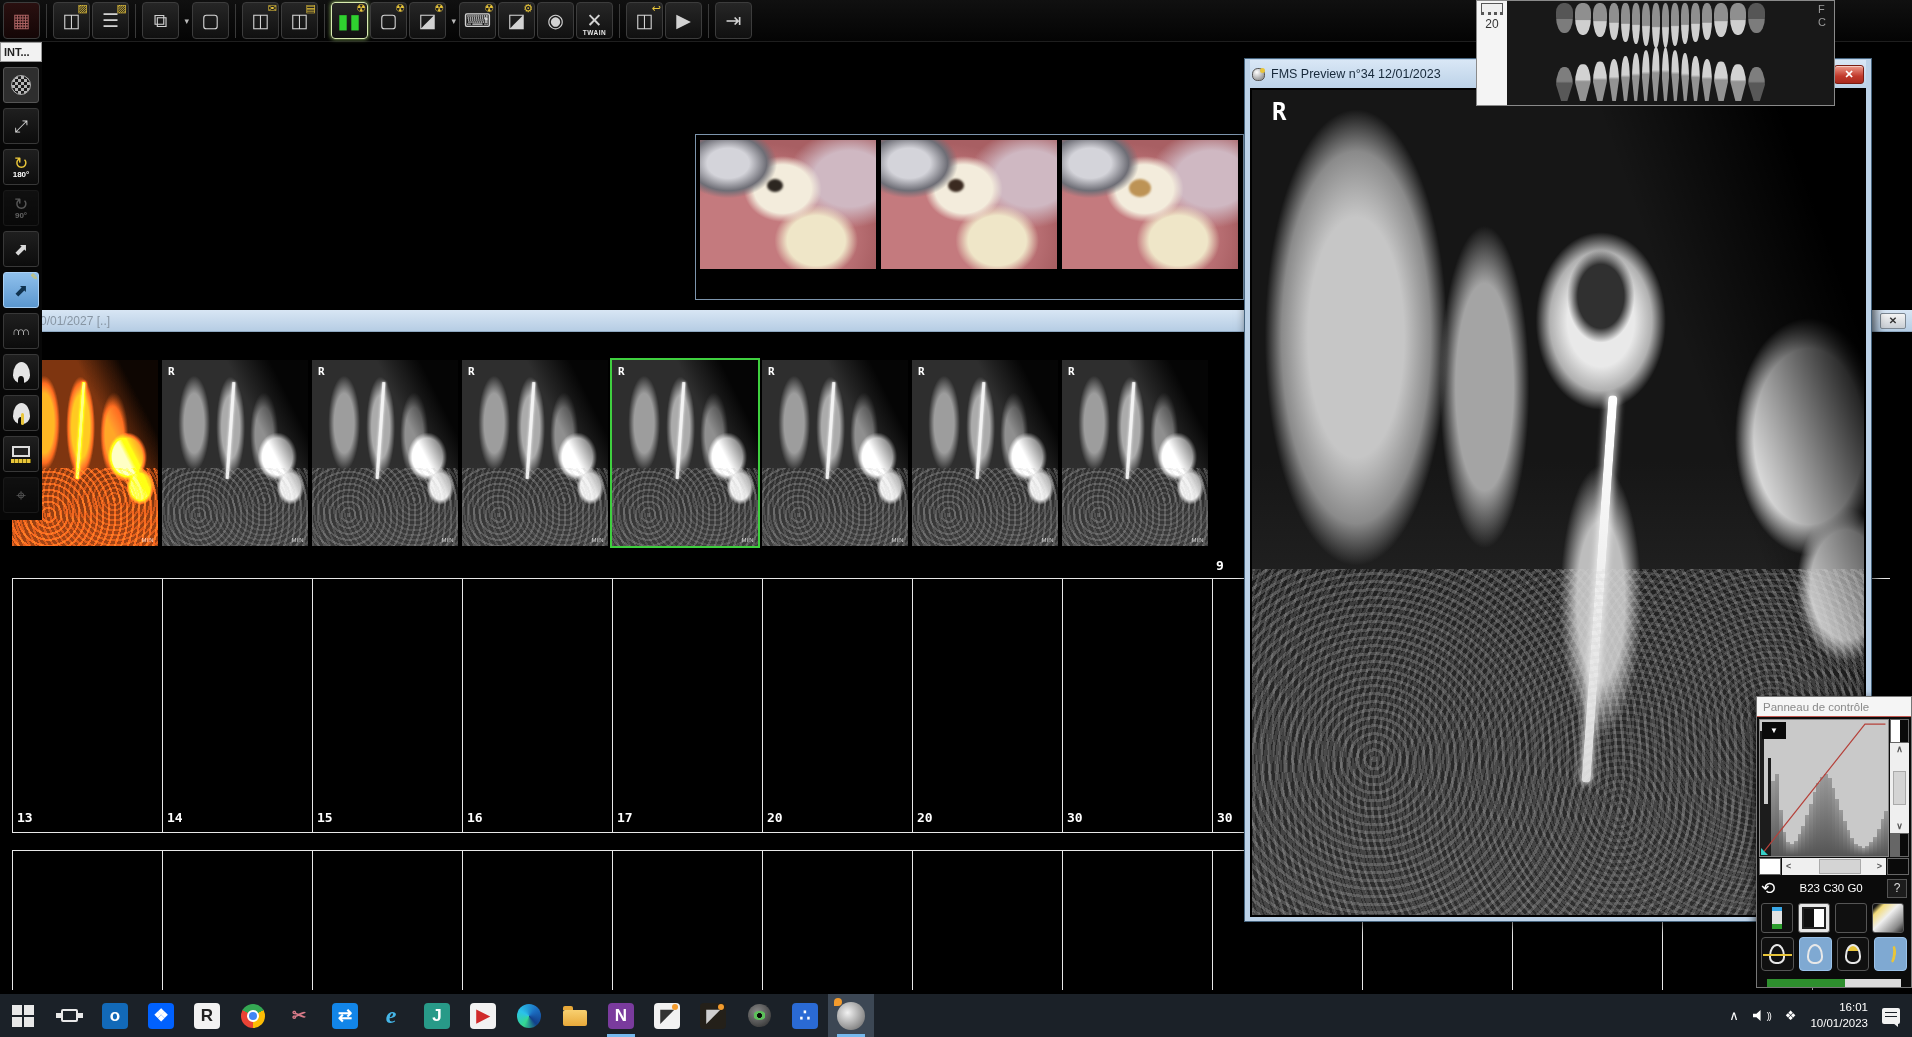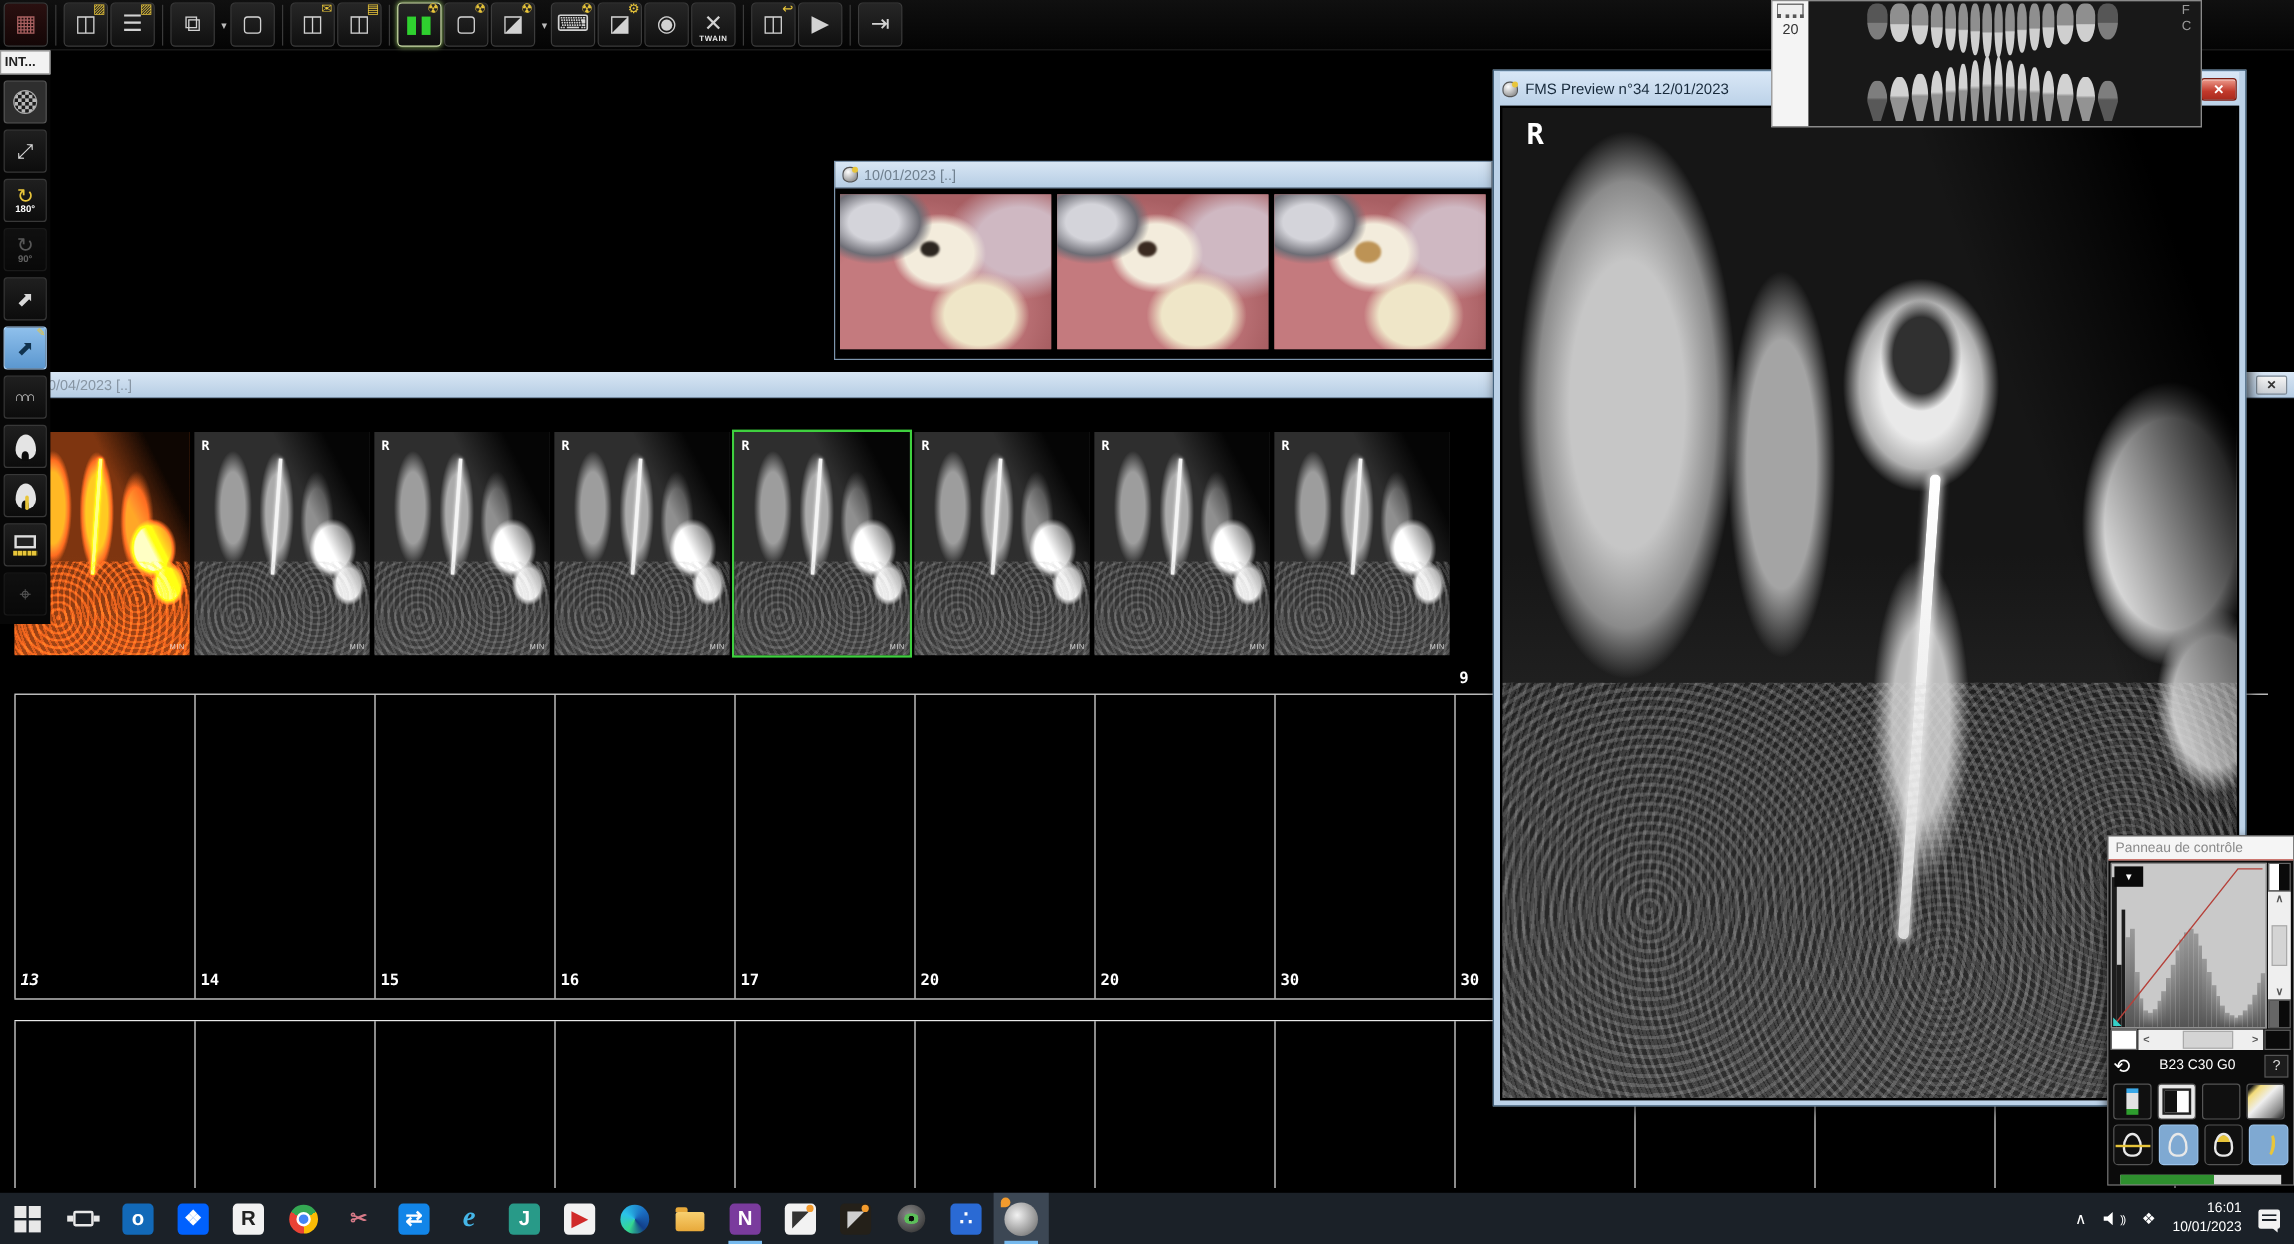--- a/index.html
+++ b/index.html
@@ -403,34 +403,30 @@
         <div class="img-ruler-ic"></div>
         <div class="img-ruler-bar"></div>
       </div>
       <div class="sb-btn disabled">
         <span class="g">⌖</span>
       </div>
     </div>
 </div>
 
 <div id="photo-win">
-  <div class="titlebar">
-    <span class="mini-tooth"></span>
-    <span class="t-text">10/01/2023 [..]</span>
-  </div>
   <div class="photos">
       <div class="photo p1"></div>
       <div class="photo p2"></div>
       <div class="photo p3"></div>
     </div>
 </div>
 
 <div id="grid-win">
   <div class="titlebar">
-    <span class="t-text" style="margin-left:34px">0/04/2023 [..]</span>
+    <span class="t-text" style="margin-left:34px">0/01/2027 [..]</span>
     <span class="close-sm">✕</span>
   </div>
   <div id="grid-content">
     <div id="thumb-row">
         <div class="thumb orange">
           <div class="xr"></div>
           <span class="watermark">MIN</span>
         </div>
         <div class="thumb">
           <div class="xr"></div>
@@ -493,21 +489,21 @@
         <div class="gline-v" style="left: 1212px; top: 519px; height: 139px;"></div>
         <div class="gline-v" style="left: 1362px; top: 247px; height: 253px;"></div>
         <div class="gline-v" style="left: 1362px; top: 519px; height: 139px;"></div>
         <div class="gline-v" style="left: 1512px; top: 247px; height: 253px;"></div>
         <div class="gline-v" style="left: 1512px; top: 519px; height: 139px;"></div>
         <div class="gline-v" style="left: 1662px; top: 247px; height: 253px;"></div>
         <div class="gline-v" style="left: 1662px; top: 519px; height: 139px;"></div>
         <div class="gline-v" style="left: 1812px; top: 247px; height: 253px;"></div>
         <div class="gline-v" style="left: 1812px; top: 519px; height: 139px;"></div>
         <div style="position: absolute; left: 13px; top: 247px; width: 148px; height: 252px;"></div>
-        <span class="cell-label" style="left: 17px; top: 478px; font-style: italic;">13</span>
+        <span class="cell-label" style="left: 17px; top: 478px;">13</span>
         <div style="position: absolute; left: 163px; top: 247px; width: 148px; height: 252px;"></div>
         <span class="cell-label" style="left: 167px; top: 478px;">14</span>
         <div style="position: absolute; left: 313px; top: 247px; width: 148px; height: 252px;"></div>
         <span class="cell-label" style="left: 317px; top: 478px;">15</span>
         <div style="position: absolute; left: 463px; top: 247px; width: 148px; height: 252px;"></div>
         <span class="cell-label" style="left: 467px; top: 478px;">16</span>
         <div style="position: absolute; left: 613px; top: 247px; width: 148px; height: 252px;"></div>
         <span class="cell-label" style="left: 617px; top: 478px;">17</span>
         <div style="position: absolute; left: 763px; top: 247px; width: 148px; height: 252px;"></div>
         <span class="cell-label" style="left: 767px; top: 478px;">20</span>

